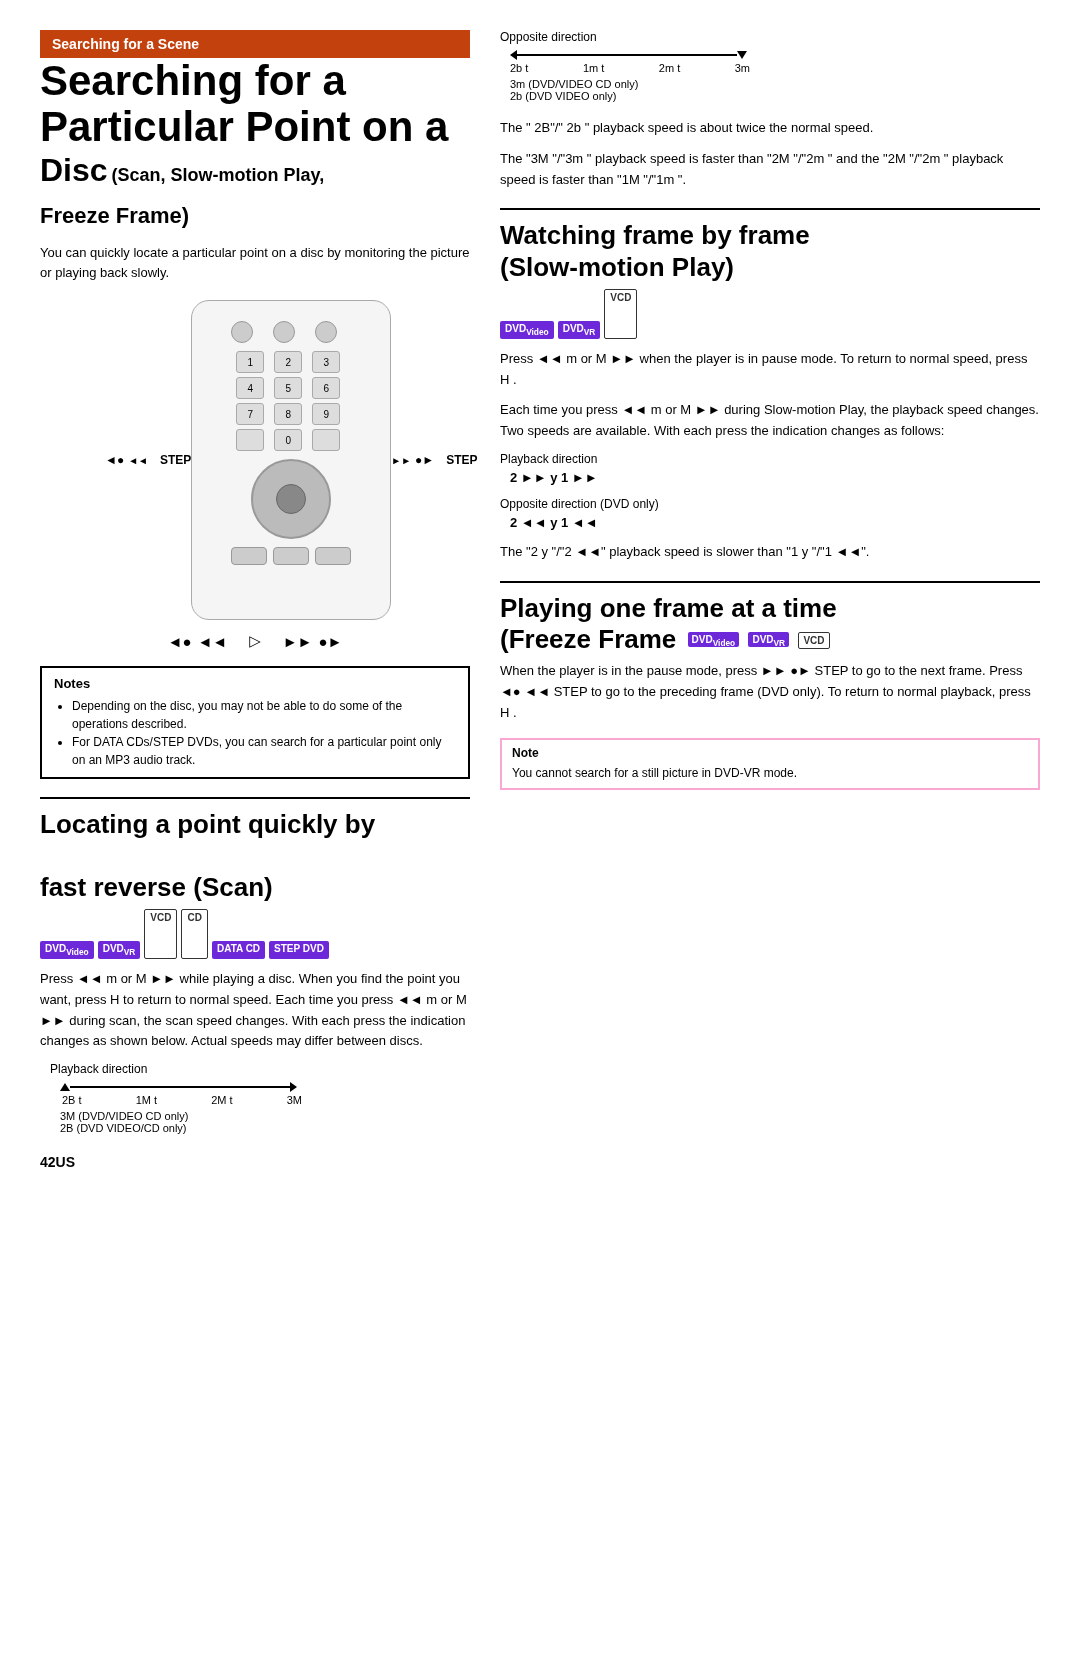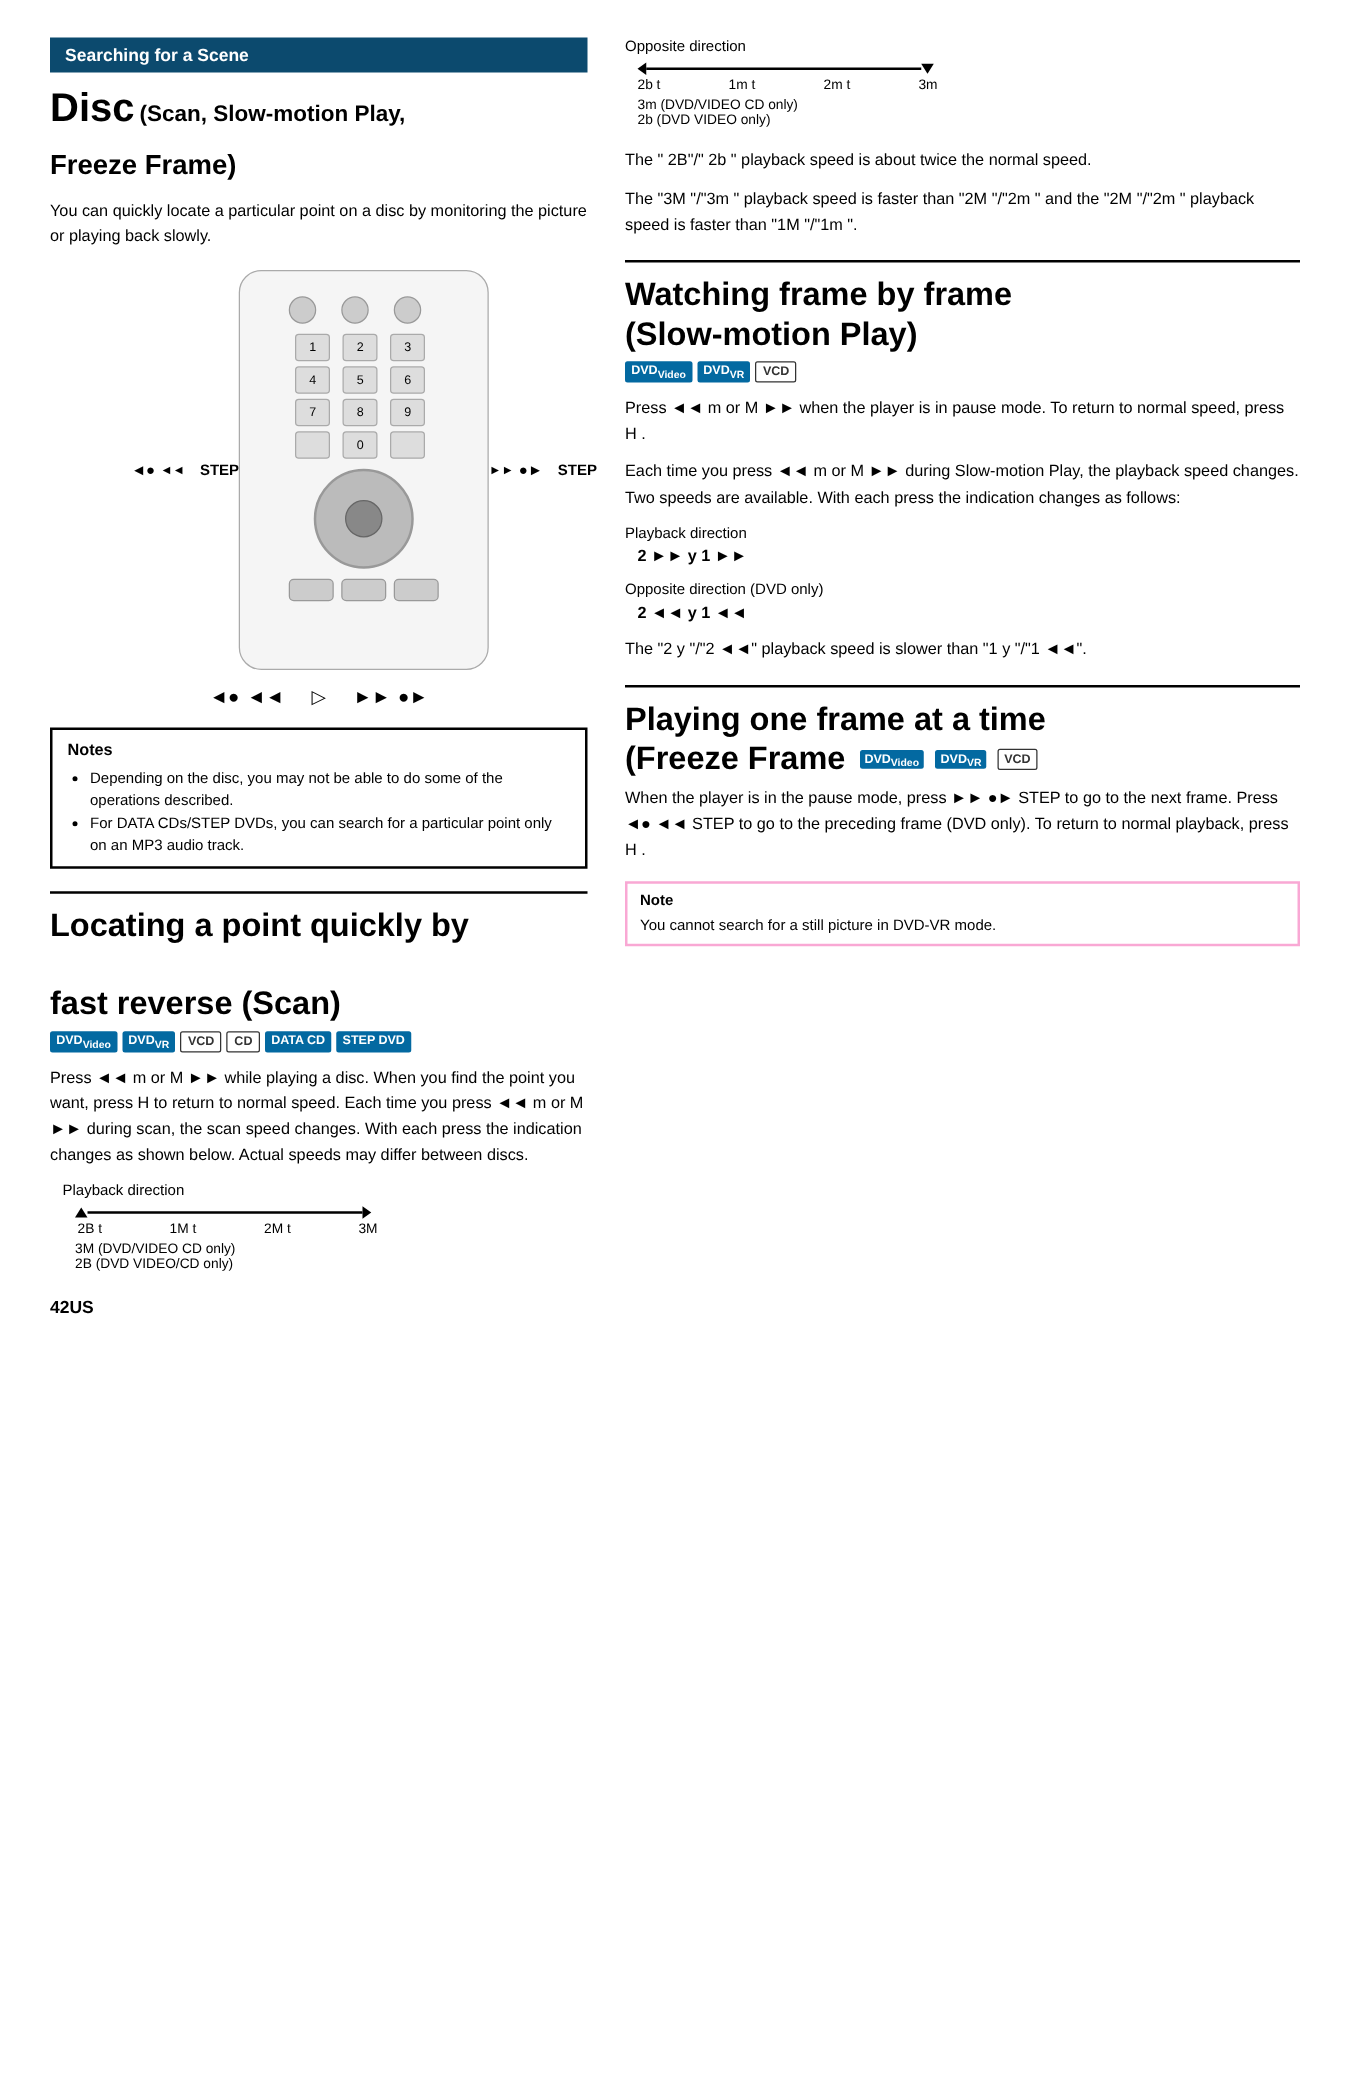--- a/index.html
+++ b/index.html
@@ -17,26 +17,25 @@
       gap: 30px;
     }
     .left-col {
       width: 430px;
       flex-shrink: 0;
     }
     .right-col {
       flex: 1;
     }
     .section-banner {
-      background: #0c4a6e;
+      background: #c2410c;
       color: #fff;
       font-weight: bold;
       font-size: 14px;
       padding: 6px 12px;
-      margin-bottom: 10px;
       display: inline-block;
       width: 100%;
     }
     .main-title {
       font-size: 42px;
       font-weight: bold;
       line-height: 1.1;
       margin-bottom: 2px;
     }
     .disc-large {
@@ -159,26 +158,27 @@
       line-height: 1.2;
       margin-bottom: 6px;
     }
     .badge-row {
       display: flex;
       gap: 4px;
       margin-bottom: 10px;
       flex-wrap: wrap;
     }
     .badge {
-      background: #0369a1;
+      background: #6d28d9;
       color: #fff;
       font-size: 10px;
       font-weight: bold;
       padding: 2px 5px;
       border-radius: 2px;
+      margin-top: 32px;
     }
     .badge-outline {
       border: 1.5px solid #333;
       color: #333;
       font-size: 10px;
       font-weight: bold;
       padding: 2px 5px;
       border-radius: 2px;
     }
     .body-text {
@@ -244,20 +244,24 @@
   </style>
 </head>
 <body>
 
 <div class="page-layout">
 
   <div class="left-col">
 
     <div class="section-banner">Searching for a Scene</div>
 
+    <div class="main-title">
+      <span>Searching for a</span><br>
+      <span>Particular Point on a</span>
+    </div>
 
     <div style="display:flex; align-items:baseline; gap:4px; margin-bottom:14px;">
       <span class="disc-large">Disc</span>
       <span style="font-size:18px; font-weight:bold;">(Scan, Slow-motion Play,</span>
     </div>
     <div class="freeze-sub">Freeze Frame)</div>
 
     <p class="intro-text">You can quickly locate a particular point on a disc by monitoring the picture or playing back slowly.</p>
 
     

